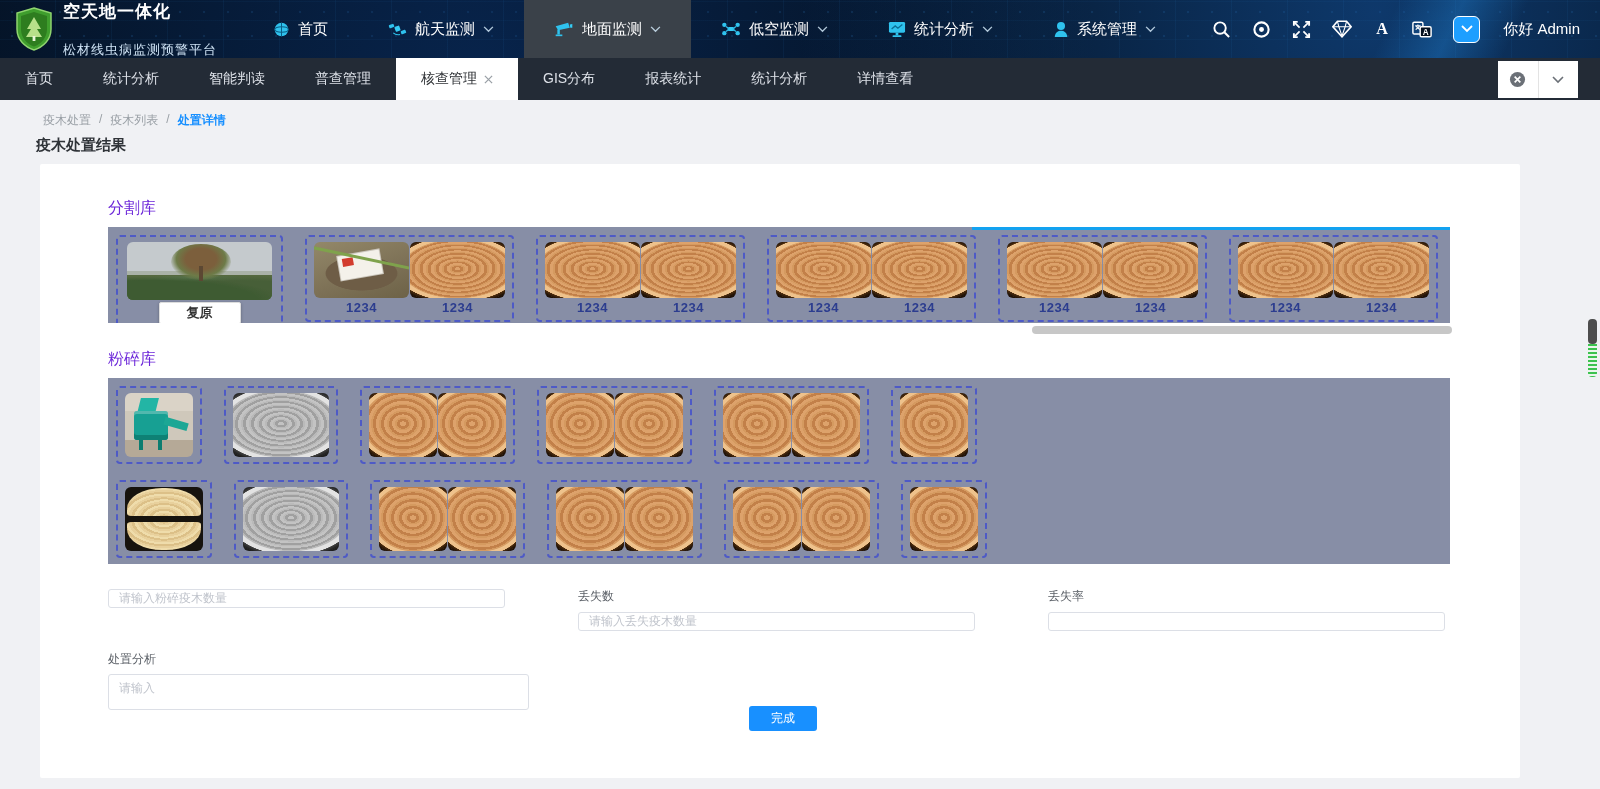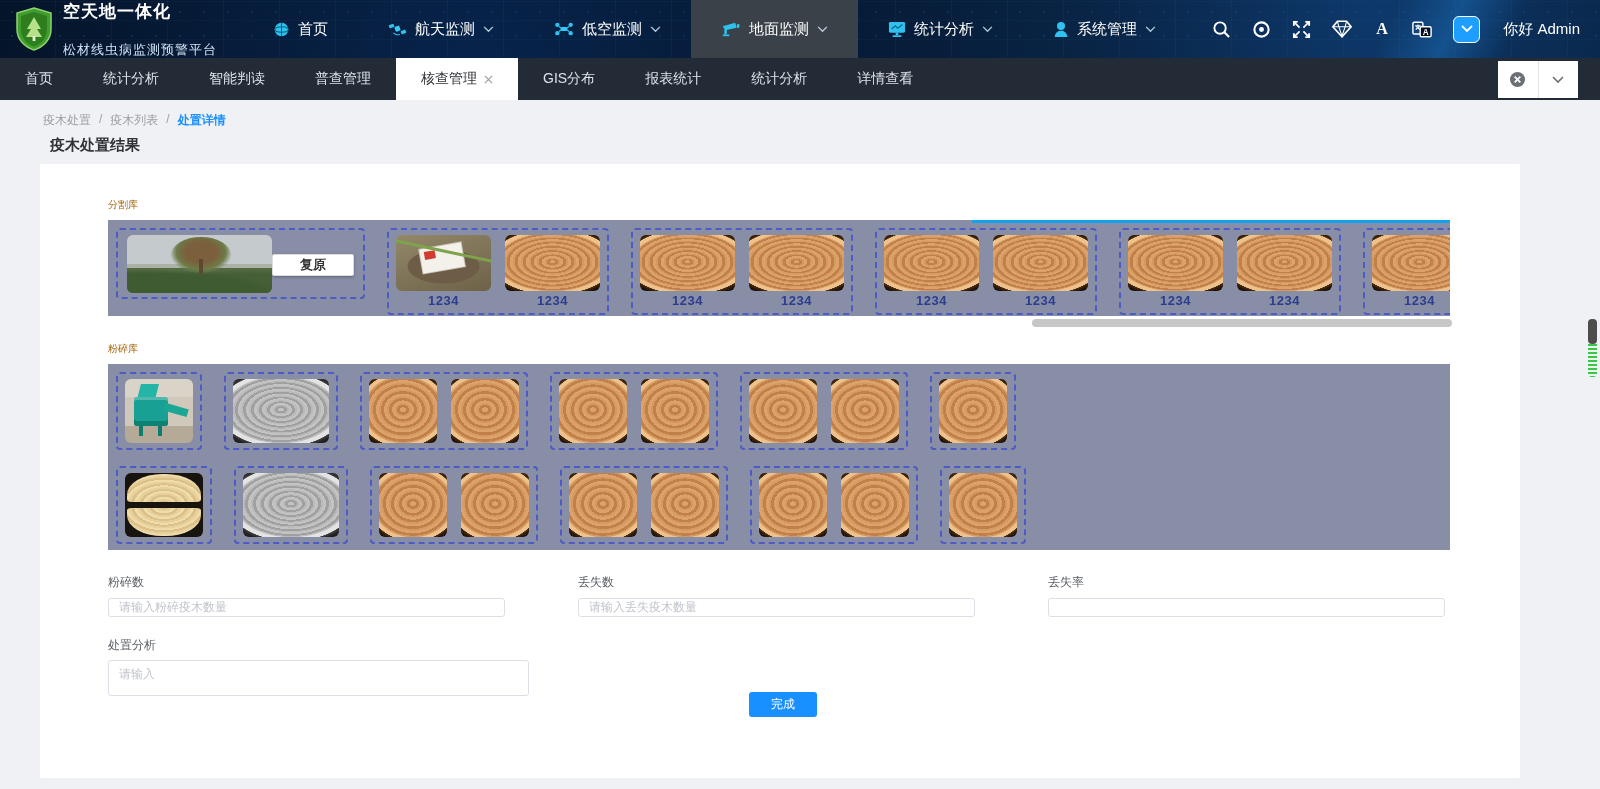--- a/index.html
+++ b/index.html
@@ -43,35 +43,35 @@
   .tab-controls { position:absolute; right:22px; top:3px; height:37px; width:80px; background:#fff;
     display:flex; align-items:center; z-index:3; }
   .tab-controls .half { flex:1; display:flex; align-items:center; justify-content:center; cursor:pointer; height:100%; }
   .tab-controls .half + .half { border-left:1px solid #e3e3e3; }
 
   
   .content { height:689px; background:#f0f1f4; position:relative; }
   .breadcrumb { padding:12px 0 0 43px; font-size:12px; color:#9aa0a6; display:flex; gap:8px; }
   .breadcrumb .crumb { cursor:pointer; }
   .breadcrumb .crumb.current { color:#1890ff; font-weight:700; cursor:default; }
-  .page-title { margin:7px 0 0 50px; font-size:15px; font-weight:700; color:#2f3338; }
+  .page-title { margin:7px 0 0 36px; font-size:15px; font-weight:700; color:#2f3338; }
   .card { margin:9px 40px 0 40px; width:1480px; height:614px; background:#fff; border-radius:2px;
     padding:34px 62px 20px 68px; position:relative; }
 
-  .sec-label { font-size:10px; color:#a16207; margin-bottom:8px; }
+  .sec-label { font-size:16px; color:#6d28d9; margin-bottom:8px; }
   .panel { position:relative; width:1342px; background:#878ea6; display:flex; align-items:flex-start;
     gap:22px; padding:8px 0 8px 8px; overflow:hidden; }
   .panel.p1 { height:96px; }
   .panel.p2 { height:94px; margin-bottom:0; }
   .panel.p3 { height:92px; }
   .top-line { position:absolute; top:0; right:0; width:478px; height:3px; background:#13a2f0; z-index:2; }
 
-  .g-card { border:2px dashed #4e5ac6; border-radius:4px; padding:5px 7px; display:flex; gap:14px;
+  .g-card { border:2px dashed #4e5ac6; border-radius:4px; padding:5px 7px; display:flex; gap:1px;
     flex:none; cursor:pointer; }
-  .g-card.col { flex-direction:row; align-items:center; gap:0; padding:5px 9px 4px 9px; }
+  .g-card.col { flex-direction:column; align-items:center; gap:0; padding:5px 9px 4px 9px; }
   .g-item { display:flex; flex-direction:column; align-items:center; }
   .g-label { font-size:13px; font-weight:700; color:#2c3d8f; margin-top:2px; letter-spacing:.5px; }
   .restore-btn { margin-top:2px; background:#fff; border:1px solid #ddd; border-radius:2px;
     box-shadow:0 1px 3px rgba(0,0,0,.3); font-size:13px; font-weight:700; color:#333;
     padding:1px 27px; cursor:pointer; font-family:inherit; }
 
   
   .ph { position:relative; width:68px; height:64px; border-radius:6px; overflow:hidden; background:#241509; flex:none; }
   .row-labeled .ph { width:95px; height:56px; }
   .row-labeled .ph-tree { width:145px; height:58px; }
@@ -174,46 +174,46 @@
         <rect x="1" y="4" width="6" height="4" rx="1" fill="#2fc2ee" transform="rotate(-20 4 6)"></rect>
         <rect x="15" y="11" width="6" height="4" rx="1" fill="#2fc2ee" transform="rotate(-20 18 13)"></rect>
         <rect x="8" y="6" width="6" height="6" rx="1" fill="#35ccf5" transform="rotate(-20 11 9)"></rect>
         <path d="M6 14 Q9 17 14 16" stroke="#2fc2ee" fill="none" stroke-width="1.2"></path>
       </svg>
       <span>航天监测</span>
       <svg class="chev" width="11" height="7" viewBox="0 0 12 8">
           <path d="M1 1 L6 6 L11 1" stroke="#cfe5f5" stroke-width="1.6" fill="none"></path>
         </svg>
     </div>
+    <div class="nav-item active">
+      <svg width="20" height="17" viewBox="0 0 24 20">
+        <path d="M2 6 L17 2 L19 8 L5 11 Z" fill="#2fc2ee"></path>
+        <path d="M19 4 L22 3.4 L22 8 L19.5 8" fill="#35ccf5"></path>
+        <rect x="4" y="10" width="3" height="6" fill="#2fc2ee"></rect>
+        <path d="M2 17 H10" stroke="#2fc2ee" stroke-width="2"></path>
+      </svg>
+      <span>地面监测</span>
+      <svg class="chev" width="11" height="7" viewBox="0 0 12 8">
+          <path d="M1 1 L6 6 L11 1" stroke="#cfe5f5" stroke-width="1.6" fill="none"></path>
+        </svg>
+    </div>
     <div class="nav-item">
       <svg width="20" height="16" viewBox="0 0 24 18">
         <circle cx="4" cy="4" r="2.6" fill="#2fc2ee"></circle>
           <circle cx="20" cy="4" r="2.6" fill="#2fc2ee"></circle>
         <circle cx="4" cy="14" r="2.6" fill="#2fc2ee"></circle>
           <circle cx="20" cy="14" r="2.6" fill="#2fc2ee"></circle>
         <rect x="8" y="6.5" width="8" height="5" rx="2" fill="#35ccf5"></rect>
         <path d="M6 6 L10 9 M18 6 L14 9 M6 12 L10 9 M18 12 L14 9" stroke="#2fc2ee" stroke-width="1.4"></path>
       </svg>
       <span>低空监测</span>
       <svg class="chev" width="11" height="7" viewBox="0 0 12 8">
           <path d="M1 1 L6 6 L11 1" stroke="#cfe5f5" stroke-width="1.6" fill="none"></path>
         </svg>
     </div>
-    <div class="nav-item active">
-      <svg width="20" height="17" viewBox="0 0 24 20">
-        <path d="M2 6 L17 2 L19 8 L5 11 Z" fill="#2fc2ee"></path>
-        <path d="M19 4 L22 3.4 L22 8 L19.5 8" fill="#35ccf5"></path>
-        <rect x="4" y="10" width="3" height="6" fill="#2fc2ee"></rect>
-        <path d="M2 17 H10" stroke="#2fc2ee" stroke-width="2"></path>
-      </svg>
-      <span>地面监测</span>
-      <svg class="chev" width="11" height="7" viewBox="0 0 12 8">
-          <path d="M1 1 L6 6 L11 1" stroke="#cfe5f5" stroke-width="1.6" fill="none"></path>
-        </svg>
-    </div>
     <div class="nav-item">
       <svg width="18" height="17" viewBox="0 0 20 19">
         <rect x="1" y="1" width="18" height="12" rx="1.5" fill="#2fc2ee"></rect>
         <path d="M4 9 L8 5.5 L11 8 L16 4" stroke="#0a6e96" stroke-width="1.5" fill="none"></path>
         <rect x="8.5" y="13" width="3" height="3" fill="#2fc2ee"></rect>
           <rect x="5" y="16" width="10" height="2" rx="1" fill="#2fc2ee"></rect>
       </svg>
       <span>统计分析</span>
       <svg class="chev" width="11" height="7" viewBox="0 0 12 8">
           <path d="M1 1 L6 6 L11 1" stroke="#cfe5f5" stroke-width="1.6" fill="none"></path>
@@ -486,21 +486,20 @@
         </div>
         <div class="g-card">
           <div class="g-item">
             <div class="ph ph-wood"></div>
           </div>
         </div>
       </div>
 
     <div class="form-row">
       <div class="form-col">
-        <div class="f-label">粉碎数</div>
         <input class="f-input" placeholder="请输入粉碎疫木数量" style="">
       </div>
       <div class="form-col">
         <div class="f-label">丢失数</div>
         <input class="f-input" placeholder="请输入丢失疫木数量" style="">
       </div>
       <div class="form-col">
         <div class="f-label">丢失率</div>
         <input class="f-input" placeholder="" style="">
       </div>

